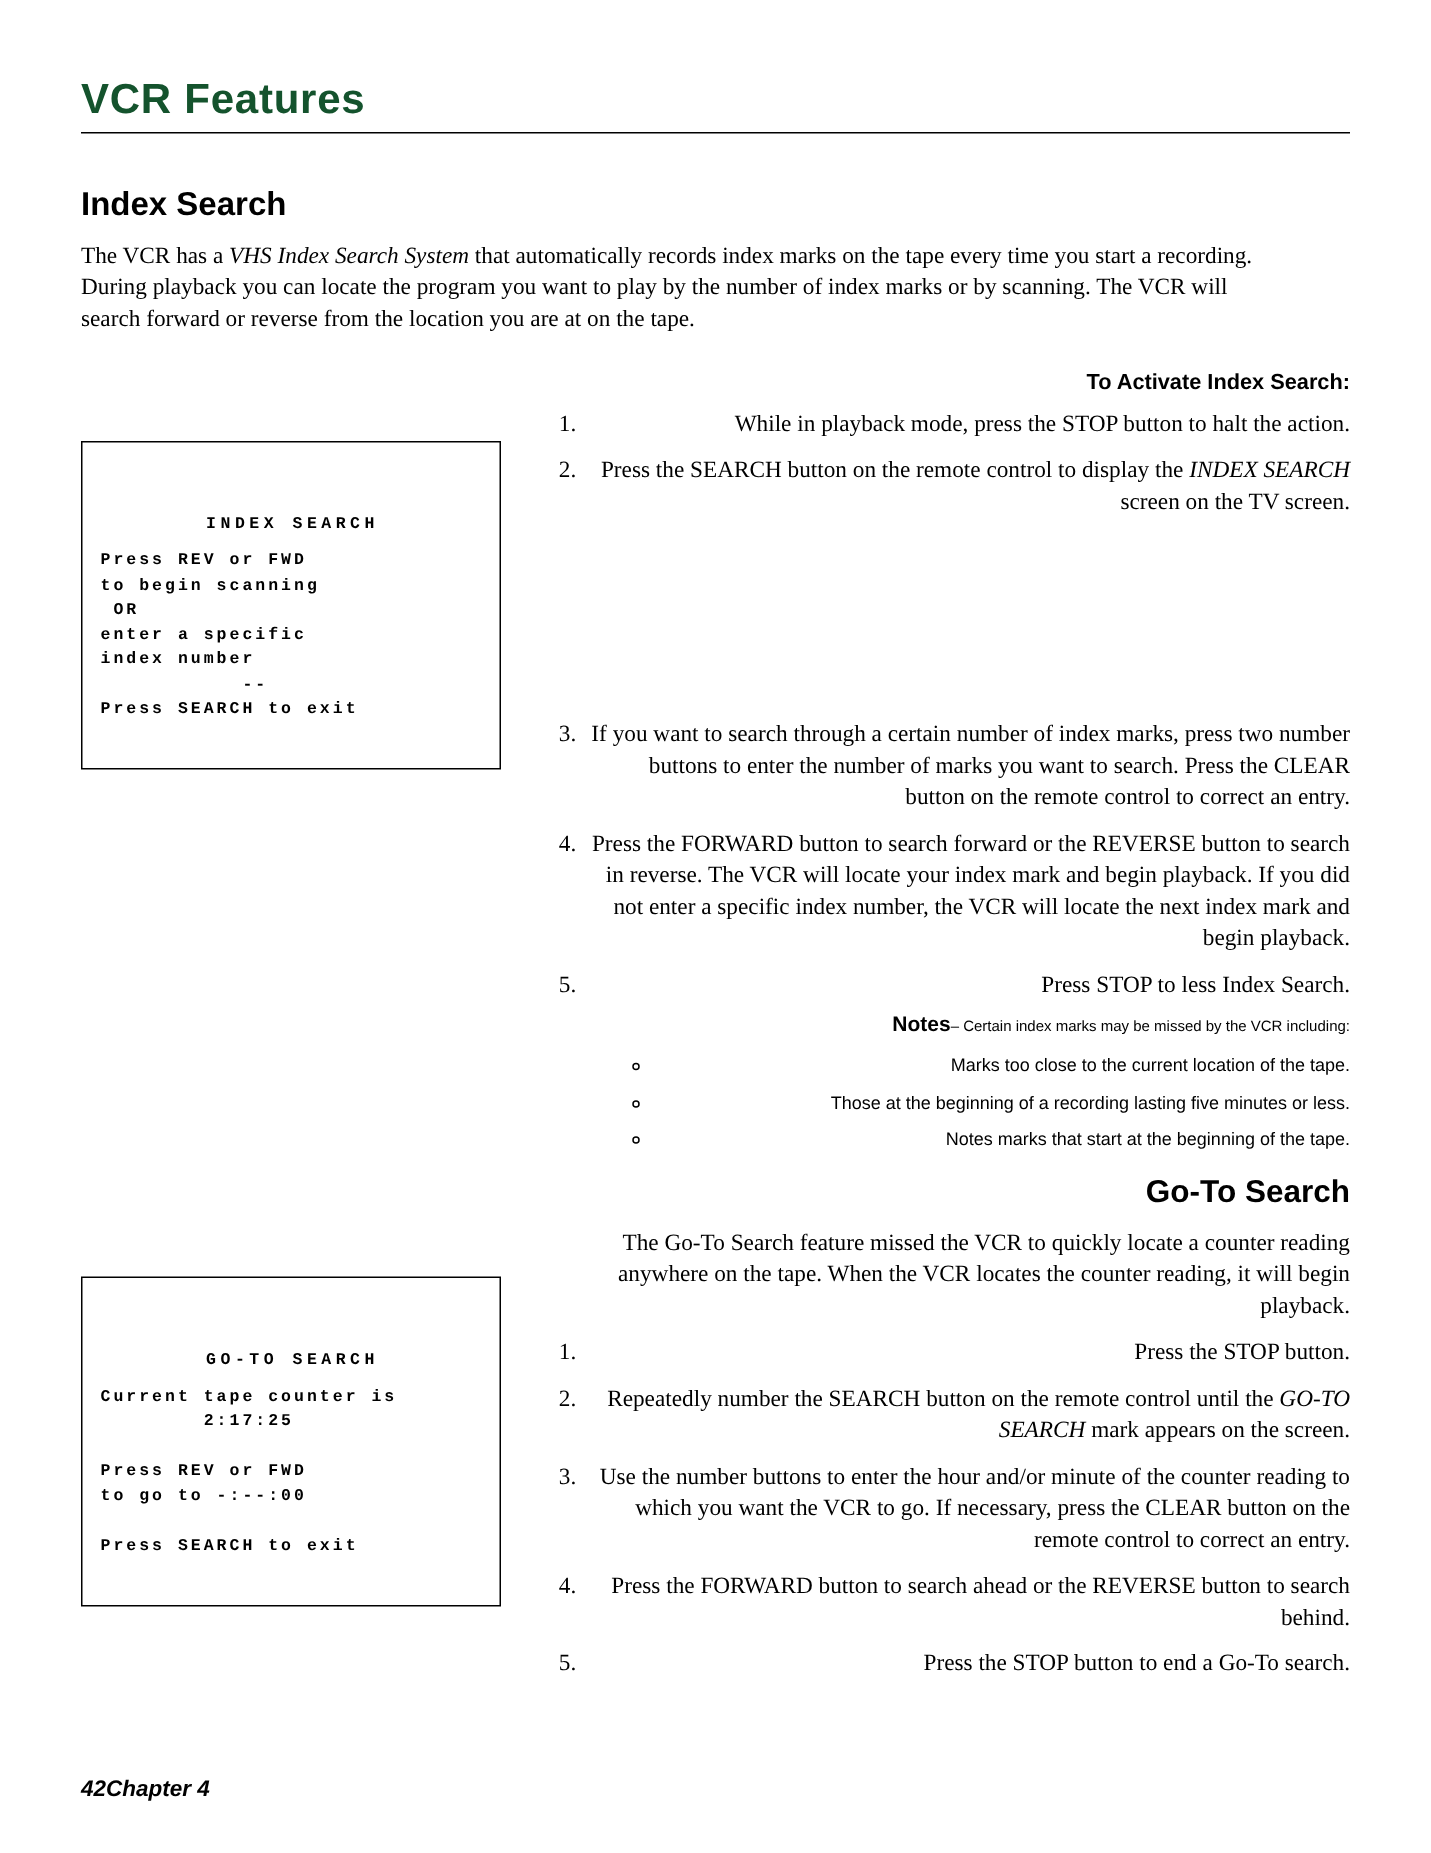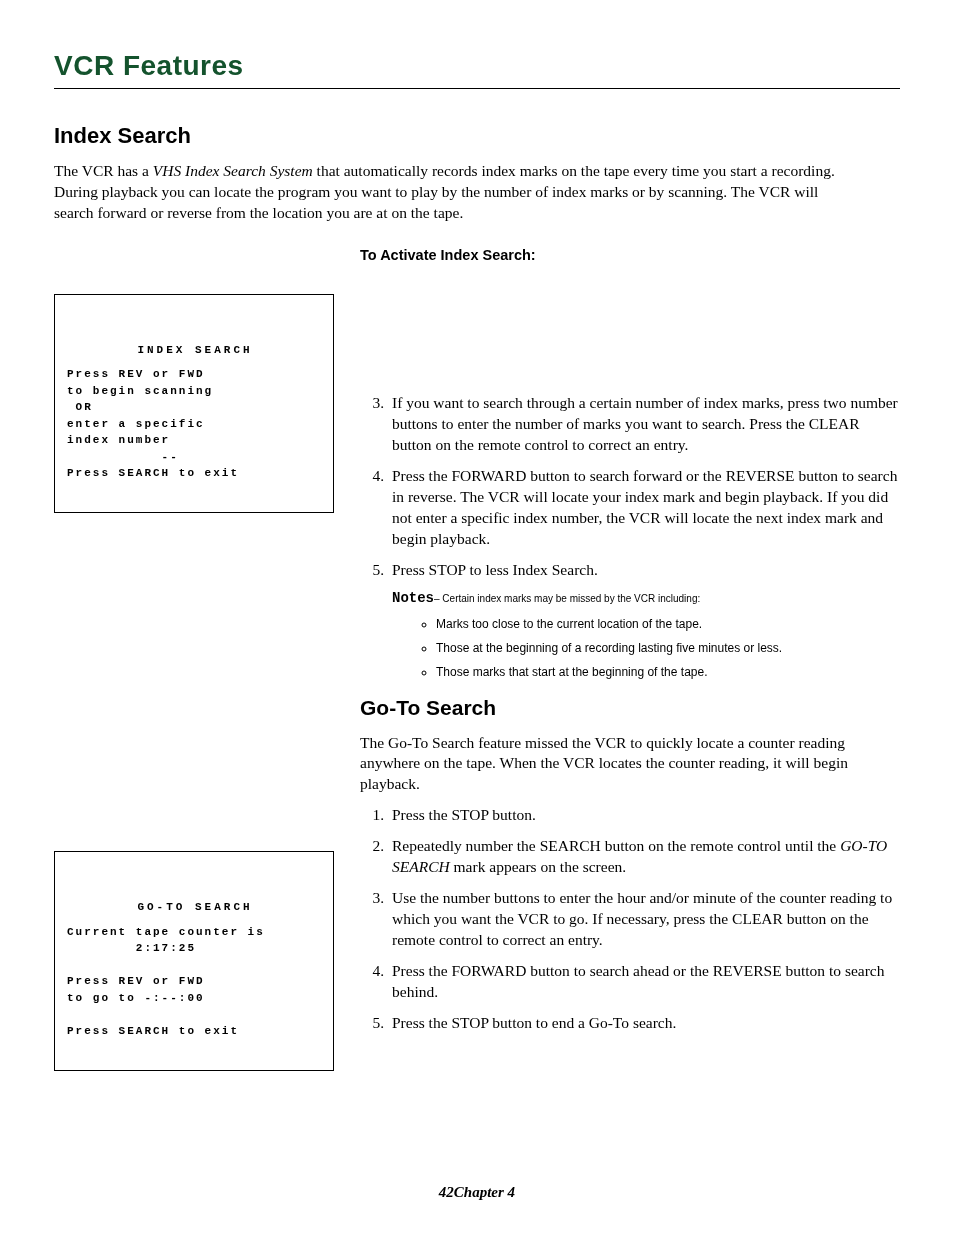--- a/index.html
+++ b/index.html
@@ -52,20 +52,21 @@
   }
   .sidebar {
     flex: 0 0 280px;
     display: flex;
     flex-direction: column;
   }
   .main-col {
     flex: 1;
     font-size: 15.5px;
     line-height: 1.35;
+    text-align: right;
   }
   .screen-box {
     border: 1px solid #000;
     padding: 14px 10px 14px 12px;
     font-family: "Courier New", monospace;
     font-weight: bold;
     font-size: 11px;
     letter-spacing: 2px;
     line-height: 1.5;
     white-space: pre;
@@ -86,21 +87,21 @@
     padding-left: 28px;
   }
   ol.steps > li {
     padding-left: 4px;
     margin-bottom: 10px;
   }
   .notes {
     margin-top: 6px;
   }
   .notes-label {
-    font-family: Liberation Mono, monospace;
+    font-family: Liberation Sans, sans-serif;
     font-weight: bold;
     font-size: 14px;
   }
   .notes-text {
     font-family: Arial, Helvetica, sans-serif;
     font-size: 10px;
   }
   ul.bullets {
     margin: 8px 0 0 0;
     padding-left: 44px;
@@ -109,22 +110,22 @@
   }
   ul.bullets li {
     margin-bottom: 8px;
   }
   .footer {
     position: absolute;
     left: 54px;
     right: 54px;
     bottom: 34px;
     display: flex;
-    justify-content: center;
-    font-family: Liberation Serif, serif;
+    justify-content: flex-start;
+    font-family: Liberation Sans, sans-serif;
     font-style: italic;
     font-weight: bold;
     font-size: 15px;
   }
   .spacer-48 { height: 48px; }
   .spacer-338 { height: 338px; }
 </style>
 </head>
 <body>
 
@@ -161,35 +162,41 @@
 to go to -:--:00
 
 Press SEARCH to exit</span>
     </div>
   </div>
 
   <div class="main-col">
 
     <p class="run-in">To Activate Index Search:</p>
 
+    <ol class="steps">
+      <li>While in playback mode, press the STOP button to halt the action.</li>
+      <li>
+        <span>Press the SEARCH button on the remote control to display the </span><span class="italic">INDEX SEARCH</span><span> screen on the TV screen.</span>
+      </li>
+    </ol>
 
     <div style="height:120px"></div>
 
     <ol class="steps" start="3">
       <li>If you want to search through a certain number of index marks, press two number buttons to enter the number of marks you want to search. Press the CLEAR button on the remote control to correct an entry.</li>
       <li>Press the FORWARD button to search forward or the REVERSE button to search in reverse. The VCR will locate your index mark and begin playback. If you did not enter a specific index number, the VCR will locate the next index mark and begin playback.</li>
       <li>
         <span>Press STOP to less Index Search.</span>
         <div class="notes">
           <span class="notes-label">Notes</span><span class="notes-text">– Certain index marks may be missed by the VCR including:</span>
         </div>
         <ul class="bullets">
           <li>Marks too close to the current location of the tape.</li>
           <li>Those at the beginning of a recording lasting five minutes or less.</li>
-          <li>Those marks that start at the beginning of the tape.</li>
+          <li>Notes marks that start at the beginning of the tape.</li>
         </ul>
       </li>
     </ol>
 
     <h2 class="h2-sub">Go-To Search</h2>
 
     <p style="margin:0 0 10px 0;">The Go-To Search feature missed the VCR to quickly locate a counter reading anywhere on the tape. When the VCR locates the counter reading, it will begin playback.</p>
 
     <ol class="steps">
       <li>Press the STOP button.</li>

